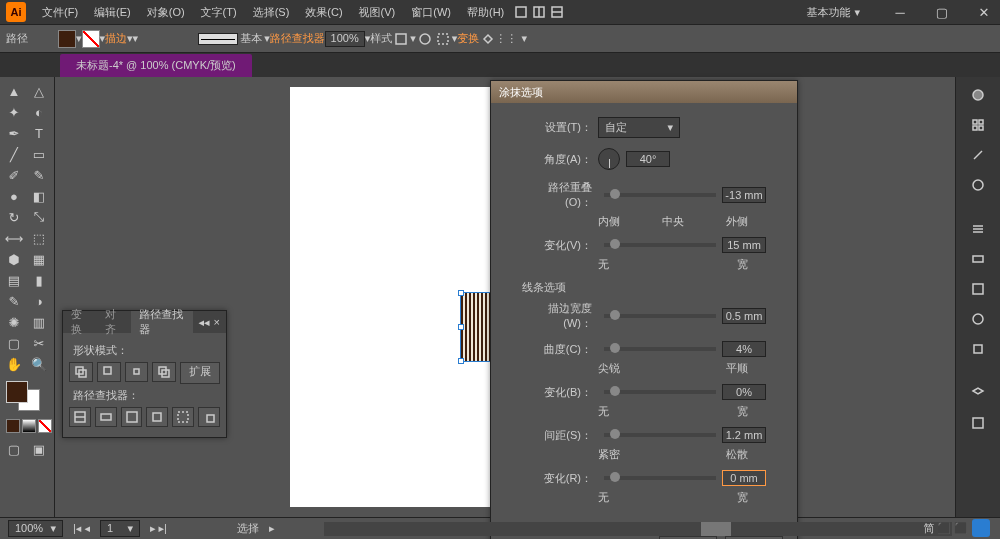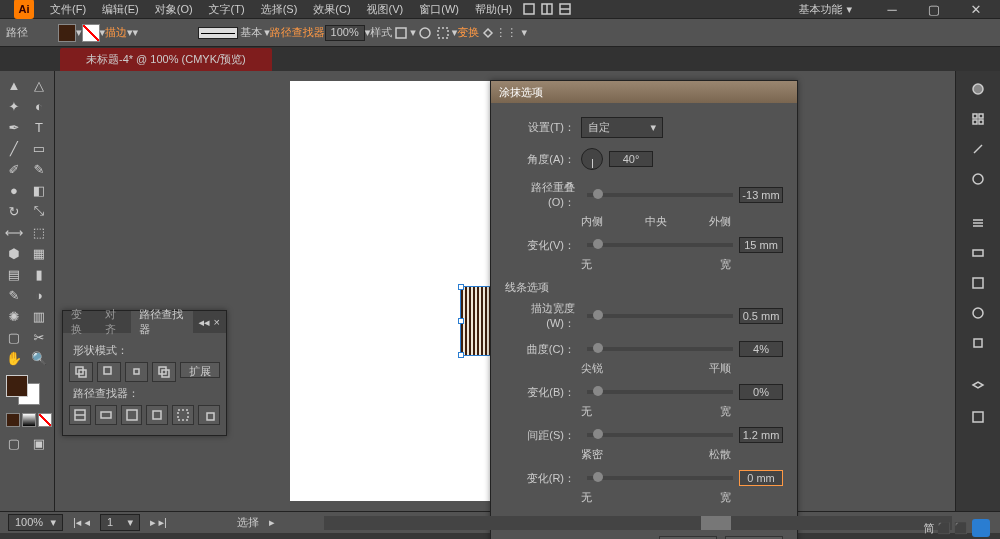--- a/index.html
+++ b/index.html
@@ -1,33 +1,33 @@
 <!DOCTYPE html>
 <html><head>
 <meta charset="utf-8">
 <style>
 *{margin:0;padding:0;box-sizing:border-box;font-family:"Microsoft YaHei",sans-serif;font-size:11px;color:#ccc;-webkit-user-select:none}
 body{background:#373737;width:1000px;height:539px;overflow:hidden}
-.menubar{height:19px;background:#373737;display:flex;align-items:center;padding:0 14px;border-bottom:1px solid #222}
+.menubar{height:25px;background:#373737;display:flex;align-items:center;padding:0 6px;border-bottom:1px solid #222}
 .ai-logo{width:20px;height:20px;background:#ff7c00;color:#330000;font-weight:bold;display:flex;align-items:center;justify-content:center;border-radius:3px;margin-right:8px}
 .menu-item{padding:0 8px;cursor:pointer}
 .menu-right{margin-left:auto;display:flex;align-items:center;gap:22px}
 .win-btn{width:20px;height:15px;display:flex;align-items:center;justify-content:center;font-size:13px}
 .workspace{display:flex;align-items:center;gap:4px;padding:0 8px}
 .optbar{height:28px;background:#535353;display:flex;align-items:center;padding:4px 6px;gap:0;border-bottom:1px solid #222}
 .swatch{width:18px;height:18px;background:#3d1f0e;border:1px solid #888}
 .swatch2{width:18px;height:18px;background:linear-gradient(45deg,#fff 45%,red 45%,red 55%,#fff 55%);border:1px solid #888}
 .orange{color:#ff9944}
 .stroke-sel{display:flex;align-items:center;gap:2px}
 .stroke-line{width:40px;height:12px;background:#ddd;border:1px solid #222;position:relative}
 .stroke-line::after{content:"";position:absolute;top:50%;left:2px;right:2px;height:1px;background:#000}
 .numbox{width:40px;height:16px;background:#444;border:1px solid #222;text-align:center}
 .ic{width:18px;height:18px;display:flex;align-items:center;justify-content:center;border:1px solid transparent}
 .tabbar{height:24px;background:#323232;display:flex;align-items:center;padding-left:60px}
-.doc-tab{background:#7f1d1d;padding:4px 26px;border-radius:2px 2px 0 0}
+.doc-tab{background:#701a75;padding:4px 16px;border-radius:2px 2px 0 0}
 .main{display:flex;height:440px}
 .toolcol{width:55px;background:#535353;display:flex;flex-direction:column;padding:4px 2px;border-right:1px solid #222}
 .toolrow{display:flex;gap:1px;margin-bottom:1px}
 .tool{width:24px;height:20px;display:flex;align-items:center;justify-content:center;font-size:13px;cursor:pointer}
 .tool-swatches{margin-top:6px;position:relative;width:40px;height:32px}
 .tsw1{position:absolute;top:0;left:4px;width:22px;height:22px;background:#3d1f0e;border:1px solid #ccc}
 .tsw2{position:absolute;top:8px;left:16px;width:22px;height:22px;background:#fff;border:1px solid #888}
 .mini-sw{display:flex;gap:2px;margin-top:6px;padding-left:4px}
 .mini-sw div{width:14px;height:14px;border:1px solid #888}
 .canvas-area{flex:1;background:#535353;display:flex;justify-content:center;padding:10px 0;overflow:hidden;position:relative}
@@ -48,24 +48,24 @@
 .panel{position:absolute;background:#535353;border:1px solid #222;box-shadow:0 0 6px rgba(0,0,0,.4)}
 .pathfinder{left:62px;top:310px;width:165px}
 .panel-tabs{display:flex;background:#424242;height:22px;align-items:center}
 .ptab{padding:0 8px;height:22px;display:flex;align-items:center;color:#999}
 .ptab.active{background:#535353;color:#ccc}
 .panel-close{margin-left:auto;padding:0 6px;display:flex;gap:4px}
 .panel-body{padding:6px}
 .pf-label{margin:4px 4px}
 .pf-row{display:flex;gap:4px;margin-bottom:4px}
 .pf-btn{width:24px;height:20px;background:#5a5a5a;border:1px solid #333;display:flex;align-items:center;justify-content:center}
-.pf-expand{width:40px;height:16px;background:#5a5a5a;border:1px solid #333;text-align:center;line-height:16px;margin-left:auto}
+.pf-expand{width:40px;height:22px;background:#5a5a5a;border:1px solid #333;text-align:center;line-height:16px;margin-left:auto}
 .dialog{left:490px;top:80px;width:308px;background:#535353}
 .dlg-title{height:22px;background:linear-gradient(#9a8670,#7a6650);display:flex;align-items:center;padding:0 8px;color:#fff}
-.dlg-body{padding:14px 14px}
+.dlg-body{padding:14px 31px}
 .row{display:flex;align-items:center;margin-bottom:10px}
 .rlabel{width:70px;text-align:right;margin-right:6px}
 .dropdown{background:#444;border:1px solid #222;padding:2px 6px;width:82px;display:flex;justify-content:space-between;align-items:center}
 .angle-dial{width:22px;height:22px;border-radius:50%;background:#444;border:1px solid #222;margin-right:6px;position:relative}
 .angle-dial::after{content:"";position:absolute;top:50%;left:50%;width:1px;height:9px;background:#ccc;transform-origin:top;transform:rotate(0deg)}
 .valbox{width:44px;height:16px;background:#444;border:1px solid #222;text-align:center;line-height:14px;margin-left:auto}
 .valbox.hl{border-color:#ff9944}
 .slider{flex:1;height:4px;background:#444;position:relative;margin:0 6px}
 .slider::after{content:"";position:absolute;top:-4px;left:6px;width:10px;height:10px;background:#888;border-radius:50%}
 .slabels{display:flex;justify-content:space-between;font-size:9px;color:#999;margin:-6px 0 8px 76px;width:150px}

